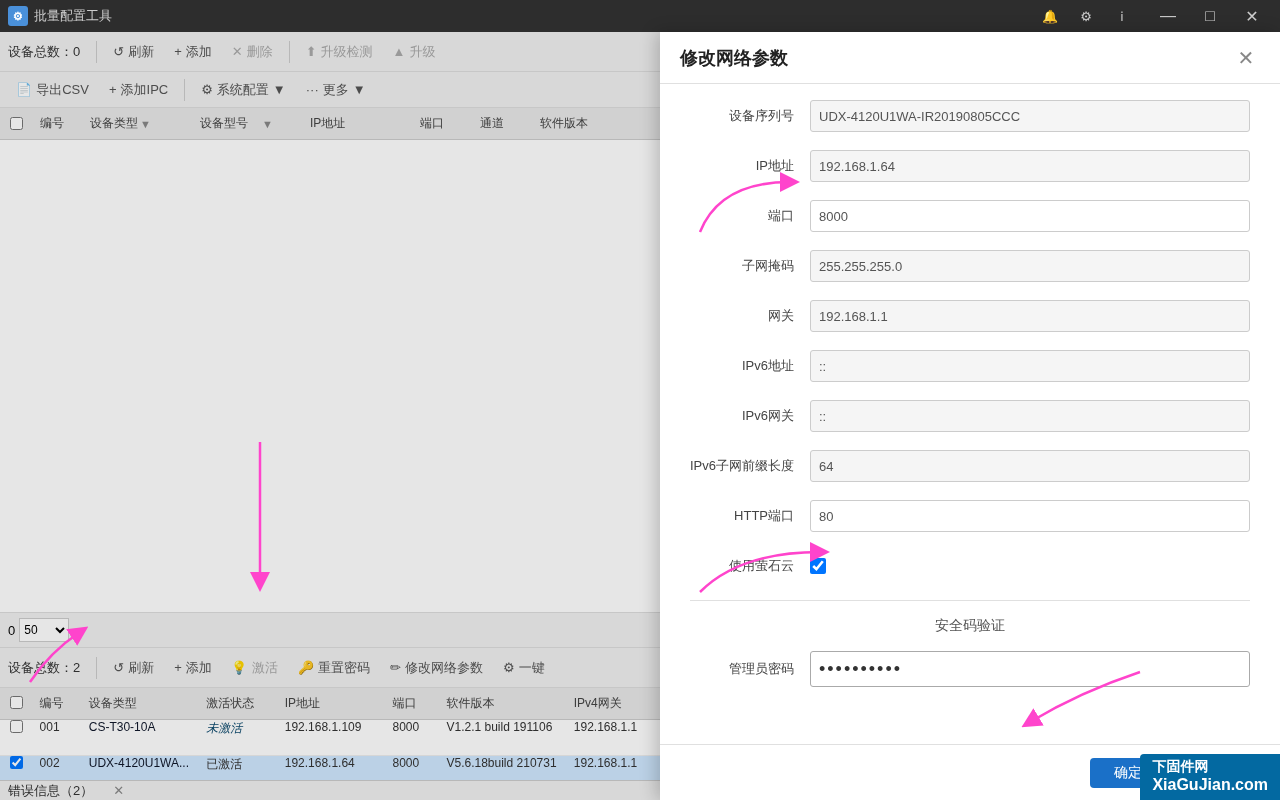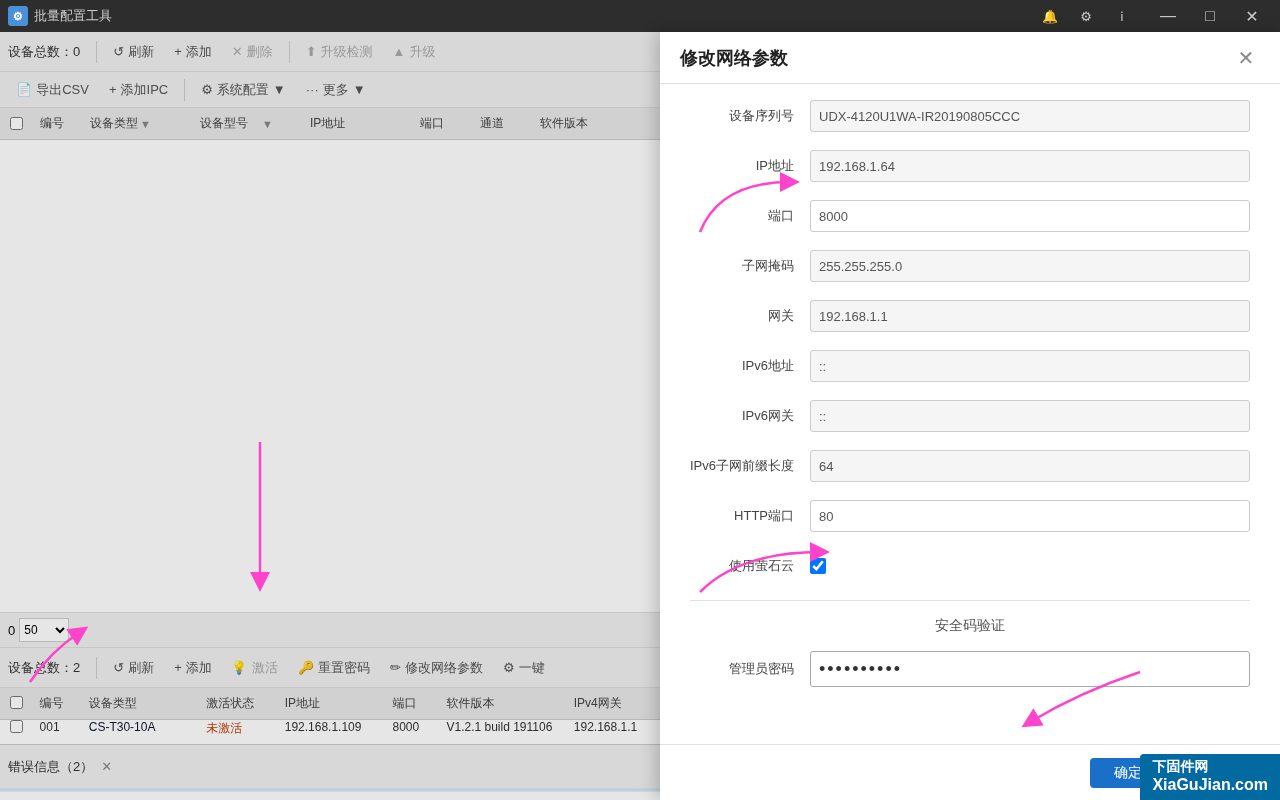--- a/index.html
+++ b/index.html
@@ -145,38 +145,38 @@
       border-bottom: 1px solid #eee;
       background: #fff;
     }
     .device-row:nth-child(even) { background: #fafafa; }
     .device-row.selected { background: #d0e8ff; }
     .dc { padding: 0 6px; font-size: 12px; color: #333; white-space: nowrap; overflow: hidden; text-overflow: ellipsis; }
     .dc-check { width: 30px; }
     .dc-num { width: 50px; }
     .dc-type { width: 120px; color: #0f172a; }
     .dc-state { width: 80px; }
-    .dc-state.inactive { color: #c2410c; }
+    .dc-state.inactive { color: #0c4a6e; font-style: italic; }
     .dc-state.active { color: #333; }
     .dc-ip { width: 110px; }
     .dc-port { width: 55px; }
     .dc-version { width: 130px; }
     .dc-ipv4gw { width: 90px; }
 
     
     .bottom-bar {
-      height: 44px;
+      height: 20px;
       background: #f0f0f0;
       border-top: 1px solid #ccc;
       display: flex;
       align-items: center;
       padding: 0 8px;
-      gap: 8px;
+      gap: 20px;
       position: absolute;
-      bottom: 12px;
+      bottom: 0;
       left: 0;
       width: 660px;
     }
     .error-info { font-size: 13px; color: #333; cursor: pointer; }
 
     
     .right-panel {
       position: absolute;
       right: 0;
       top: 0;

